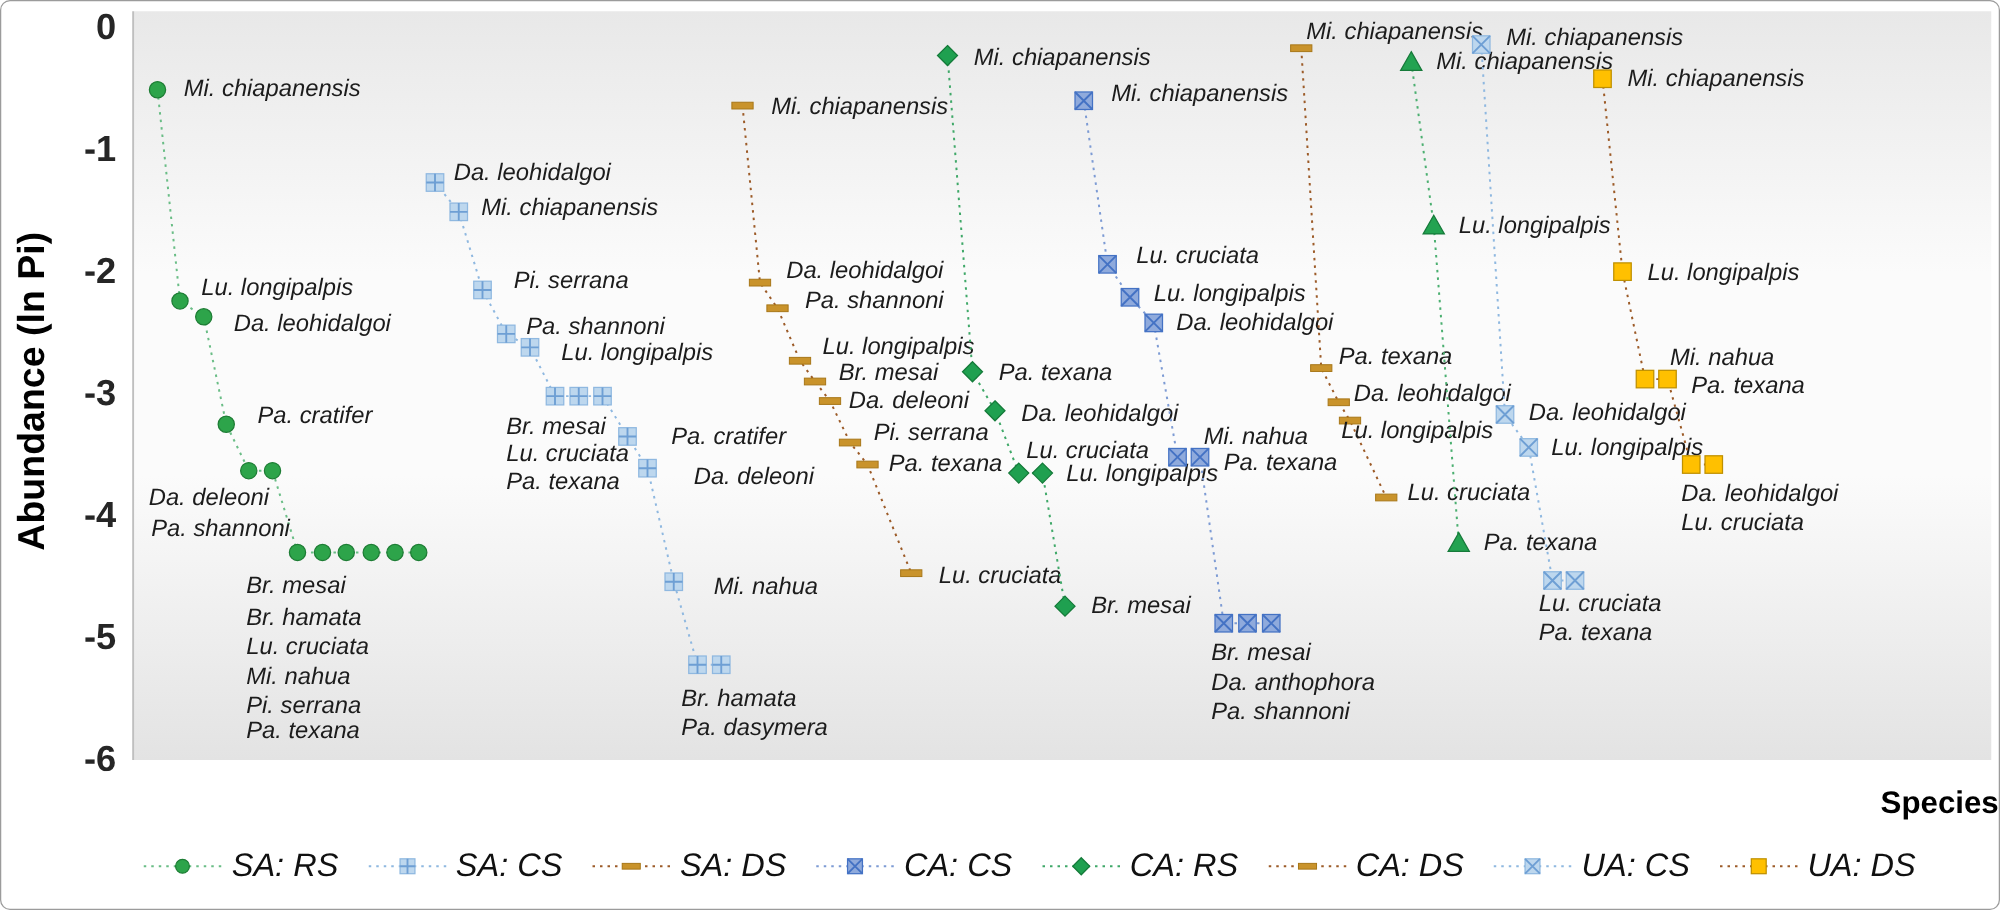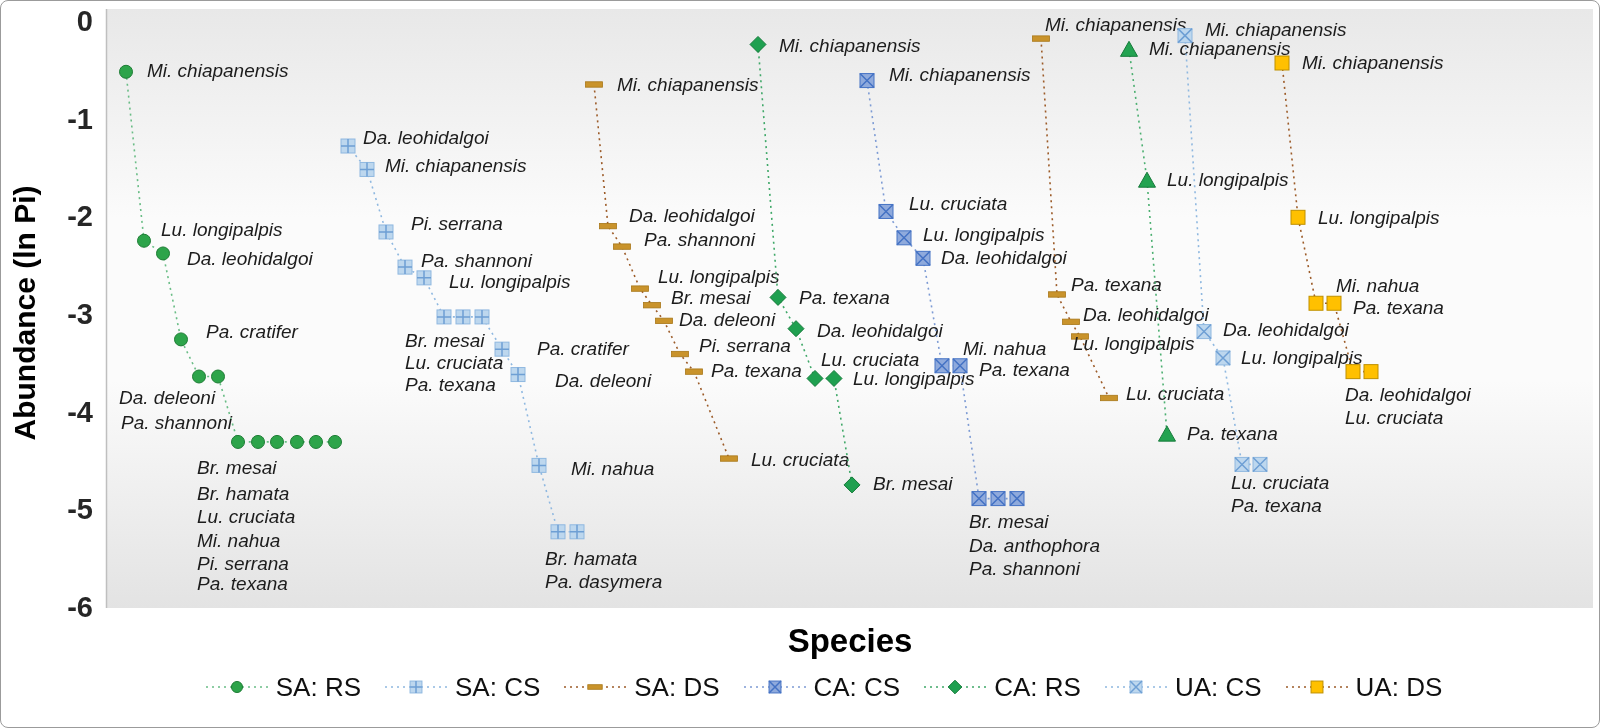--- a/index.html
+++ b/index.html
@@ -10,26 +10,26 @@
     background:#ffffff;
     font-family:"Liberation Sans",sans-serif;
     overflow:hidden;
     box-sizing:content-box;
   }
   svg text{font-family:"Liberation Sans",sans-serif;}
   .pt-label{font-style:italic;font-size:19px;fill:#1c1c1c;}
   .tick-label{font-size:29px;font-weight:600;fill:#262626;}
   .y-axis-title{font-size:30px;font-weight:700;fill:#000;}
   #x-title{
-    text-align:center;font-weight:700;font-size:33px;color:#000;
+    text-align:right;font-weight:700;font-size:25px;color:#000;
     margin:2px 0 0 100px;height:36px;line-height:36px;
   }
   #legend{
-    display:flex;justify-content:center;align-items:center;
-    gap:22px;margin:8px 0 0 46px;height:40px;
+    display:flex;justify-content:center;align-items:flex-end;
+    gap:22px;margin:8px 0 0 46px;height:40px;font-style:italic;
   }
   .legend-item{display:flex;align-items:center;gap:6px;font-size:26px;color:#101010;white-space:nowrap;}
 </style>
 </head>
 <body>
 
 <div class="figure">
 
   <svg id="plot" width="1598" height="616" viewBox="0 0 1598 616">
     <defs>
@@ -430,20 +430,29 @@
         <svg width="66" height="22">
           <line x1="2" y1="11" x2="64" y2="11" stroke="#3FA868" stroke-width="1.6" stroke-dasharray="2 4"></line>
           <g>
             <path d="M 33 4.2 L 39.8 11 L 33 17.8 L 26.2 11 Z" fill="#1FA050" stroke="#147A39" stroke-width="1"></path>
           </g>
         </svg>
         <span>CA: RS</span>
       </div>
       <div class="legend-item">
         <svg width="66" height="22">
+          <line x1="2" y1="11" x2="64" y2="11" stroke="#9C5B28" stroke-width="1.6" stroke-dasharray="2 4"></line>
+          <g>
+            <rect x="25.775" y="8.705" width="14.45" height="4.59" fill="#C9932B" stroke="#A87718" stroke-width="0.8"></rect>
+          </g>
+        </svg>
+        <span>CA: DS</span>
+      </div>
+      <div class="legend-item">
+        <svg width="66" height="22">
           <line x1="2" y1="11" x2="64" y2="11" stroke="#8FB8E0" stroke-width="1.6" stroke-dasharray="2 4"></line>
           <g>
             <rect x="27.05" y="5.05" width="11.9" height="11.9" fill="#BDD7EE" stroke="#8FB8E0" stroke-width="1"></rect>
             <path d="M 27.05 5.05 L 38.95 16.95 M 38.95 5.05 L 27.05 16.95" stroke="#6E9FD4" stroke-width="1.5" fill="none"></path>
           </g>
         </svg>
         <span>UA: CS</span>
       </div>
       <div class="legend-item">
         <svg width="66" height="22">

